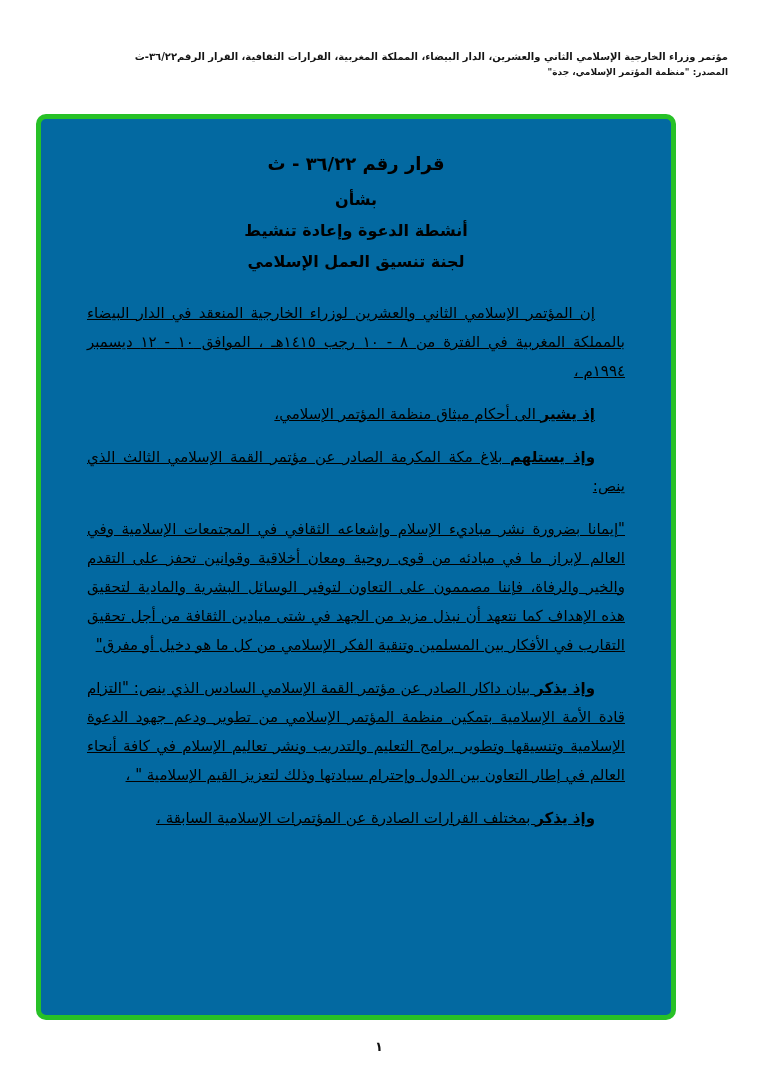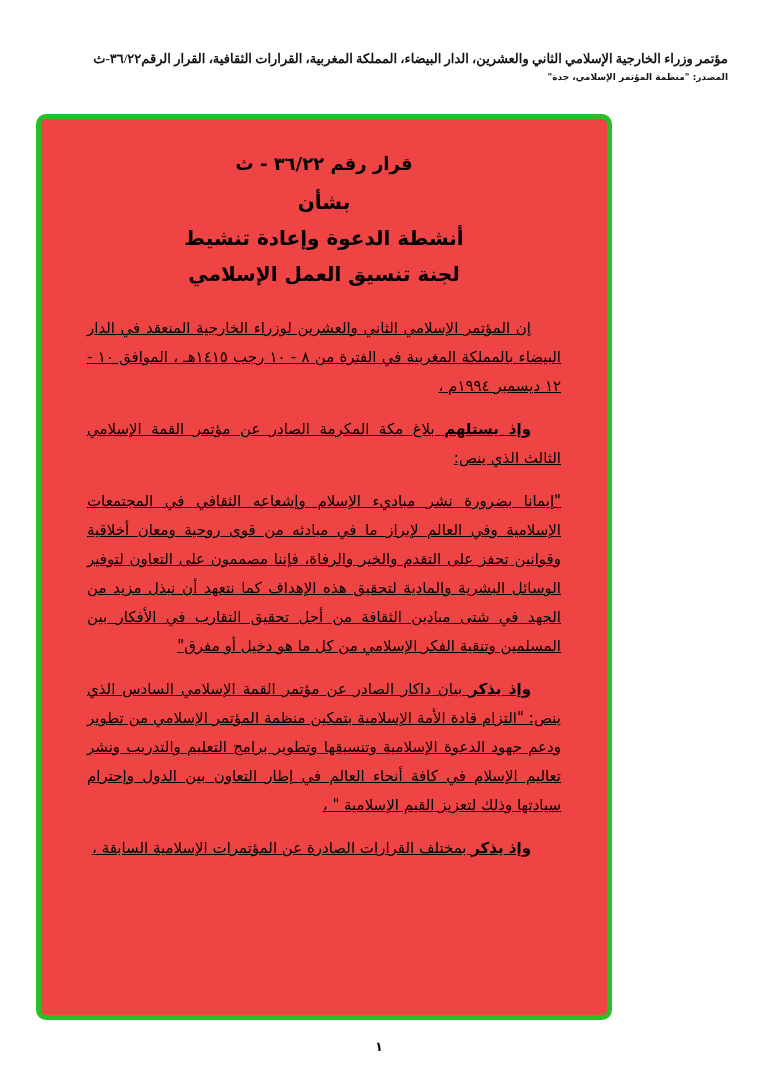--- a/index.html
+++ b/index.html
@@ -12,42 +12,42 @@
     color: #000;
   }
   .src-header {
     position: absolute;
     top: 48px; left: 28px; right: 30px;
     direction: rtl;
     text-align: right;
     font-weight: bold;
     color: #141414;
   }
-  .src-header .h-line1 { font-size: 13px; line-height: 1.7; font-family: Liberation Serif, serif; }
+  .src-header .h-line1 { font-size: 10px; line-height: 1.7; }
   .src-header .h-line2 { font-size: 9px; line-height: 1.7; }
   .frame {
     position: absolute;
     top: 114px; left: 36px;
-    width: 576px; height: 906px;
+    width: 640px; height: 906px;
     border: 5px solid var(--frame-green, #27c127);
     border-radius: 10px;
-    background: #ef4444;
+    background: #0369a1;
     overflow: hidden;
   }
   .doc {
     direction: rtl;
     padding: 24px 46px 0 46px;
   }
   .title-block {
     text-align: center;
     font-weight: bold;
     margin: 10px 0 28px 0;
   }
   .title-number { font-size: 18px; margin: 0 0 16px 0; }
-  .title-sub { font-size: 20px; margin: 0 0 12px 0; }
+  .title-sub { font-size: 16px; margin: 0 0 12px 0; }
   .para {
     font-size: 15px;
     line-height: 29px;
     text-align: justify;
     text-justify: inter-word;
     margin: 14px 0;
     text-decoration: underline;
   }
   .para.indent { text-indent: 30px; }
   .para .lead { font-weight: bold; }
@@ -75,20 +75,21 @@
 
       <div class="title-block">
         <div class="title-number">قرار رقم ٣٦/٢٢ - ث</div>
         <div class="title-sub">بشأن</div>
         <div class="title-sub">أنشطة الدعوة وإعادة تنشيط</div>
         <div class="title-sub">لجنة تنسيق العمل الإسلامي</div>
       </div>
 
       <p class="para indent"><strong class="lead"></strong><span>إن المؤتمر الإسلامي الثاني والعشرين لوزراء الخارجية المنعقد في الدار البيضاء بالمملكة المغربية في الفترة من ٨ - ١٠ رجب ١٤١٥هـ ، الموافق ١٠ - ١٢ ديسمبر ١٩٩٤م ،</span></p>
 
+      <p class="para indent"><strong class="lead">إذ يشير</strong><span> الى أحكام ميثاق منظمة المؤتمر الإسلامي،</span></p>
 
       <p class="para indent"><strong class="lead">وإذ يستلهم</strong><span> بلاغ مكة المكرمة الصادر عن مؤتمر القمة الإسلامي الثالث الذي ينص:</span></p>
 
       <p class="para"><strong class="lead"></strong><span>"إيمانا بضرورة نشر مباديء الإسلام وإشعاعه الثقافي في المجتمعات الإسلامية وفي العالم لإبراز ما في مبادئه من قوى روحية ومعان أخلاقية وقوانين تحفز على التقدم والخير والرفاة، فإننا مصممون على التعاون لتوفير الوسائل البشرية والمادية لتحقيق هذه الإهداف كما نتعهد أن نبذل مزيد من الجهد في شتى ميادين الثقافة من أجل تحقيق التقارب في الأفكار بين المسلمين وتنقية الفكر الإسلامي من كل ما هو دخيل أو مفرق"</span></p>
 
       <p class="para indent"><strong class="lead">وإذ يذكر</strong><span> بيان داكار الصادر عن مؤتمر القمة الإسلامي السادس الذي ينص: "التزام قادة الأمة الإسلامية بتمكين منظمة المؤتمر الإسلامي من تطوير ودعم جهود الدعوة الإسلامية وتنسيقها وتطوير برامج التعليم والتدريب ونشر تعاليم الإسلام في كافة أنحاء العالم في إطار التعاون بين الدول وإحترام سيادتها وذلك لتعزيز القيم الإسلامية " ،</span></p>
 
 
       <p class="para indent"><strong class="lead">وإذ يذكر</strong><span> بمختلف القرارات الصادرة عن المؤتمرات الإسلامية السابقة ،</span></p>
 

